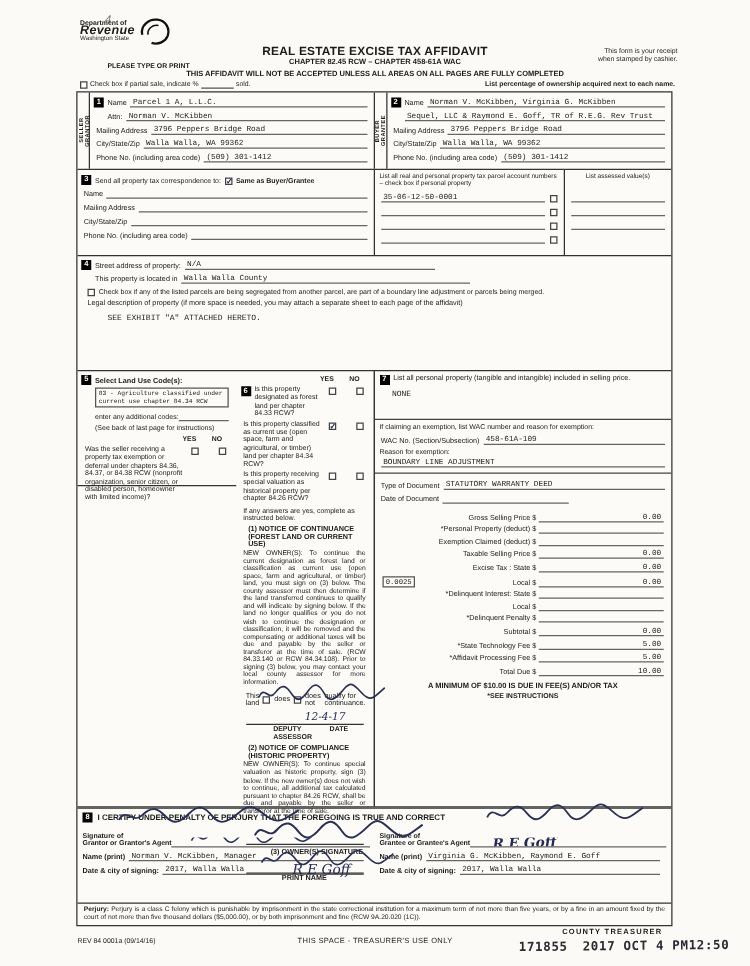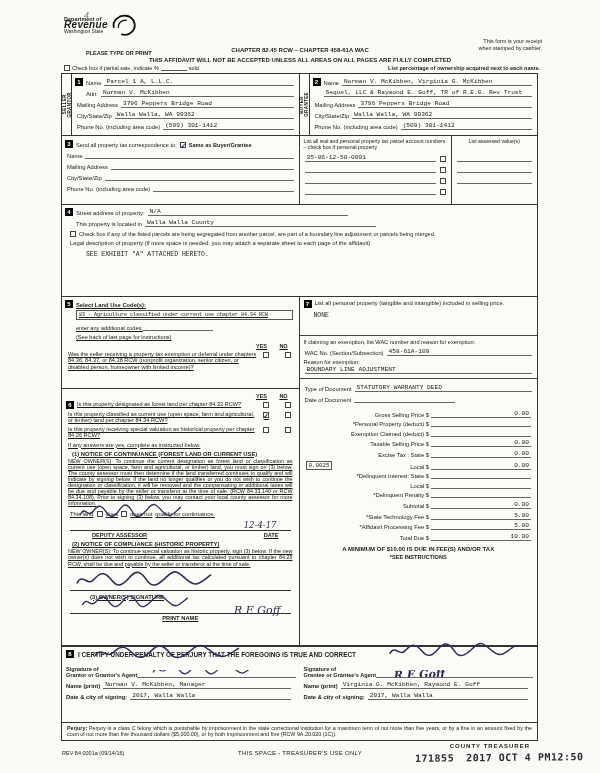--- a/index.html
+++ b/index.html
@@ -52,21 +52,21 @@
   .prow { display:flex; align-items:flex-end; margin:3.2px 5px 0 5px; }
   .prow .cb { margin-left:4px; }
 
   
   .secC { height:89px; }
   .cbline { display:flex; align-items:flex-start; gap:3px; margin:4px 5px 0 8px; font-size:5.6px; }
   .legal-val { margin:5px 0 0 24px; font-family:"Liberation Mono", monospace; font-size:6.4px; }
 
   
   .secD { height:349px; }
-  .d-left { width:50%; display:flex; flex-direction:column;text-decoration:underline; }
+  .d-left { width:50%; display:flex; flex-direction:row; }
   .d-right { width:50%; display:flex; flex-direction:column; }
   .sec5 { height:92px; border-bottom:1px solid #333; }
   .sec6 { flex:1; position:relative; }
   .codebox { border:1px solid #555; margin:2px 6px 0 14px; padding:1px 2px; font-size:5px; font-family:"Liberation Mono", monospace; }
   .note { font-size:5.6px; margin:3px 6px 0 14px; }
   .yn-head { display:flex; justify-content:flex-end; gap:8px; font-size:5.5px; font-weight:bold; margin:2px 8px 0 0; }
   .q { display:flex; align-items:flex-start; margin:2px 4px 0 6px; font-size:5.6px; line-height:6.4px; }
   .qtext { flex:1; padding-right:2px; }
   .qcol { width:14px; display:flex; justify-content:center; padding-top:1px; }
   .subnote { font-size:5.6px; margin:3px 6px 0 6px; }
@@ -118,20 +118,21 @@
     <div class="logo-text">
       <div class="logo-dept">Department of</div>
       <div class="logo-rev">Revenue</div>
       <div class="logo-state">Washington State</div>
     </div>
     <svg width="28" height="24" viewBox="0 0 30 26">
         <path d="M4 16 C2 8 10 2 17 3 C25 4 28 11 26 17 C24 22 18 25 12 23" fill="none" stroke="#111" stroke-width="2"></path>
         <path d="M9 16 C8 11 13 7 18 8" fill="none" stroke="#111" stroke-width="1.4"></path>
       </svg>
   </div>
+  <div class="hdr-title">REAL ESTATE EXCISE TAX AFFIDAVIT</div>
   <div class="hdr-chapter">CHAPTER 82.45 RCW – CHAPTER 458-61A WAC</div>
   <div class="hdr-receipt">
     <div>This form is your receipt</div>
     <div>when stamped by cashier.</div>
   </div>
   <div class="hdr-typeprint">PLEASE TYPE OR PRINT</div>
   <div class="hdr-warning">THIS AFFIDAVIT WILL NOT BE ACCEPTED UNLESS ALL AREAS ON ALL PAGES ARE FULLY COMPLETED</div>
   <div class="hdr-partial">
     <span class="cb"></span>
     <span>Check box if partial sale, indicate %</span>

